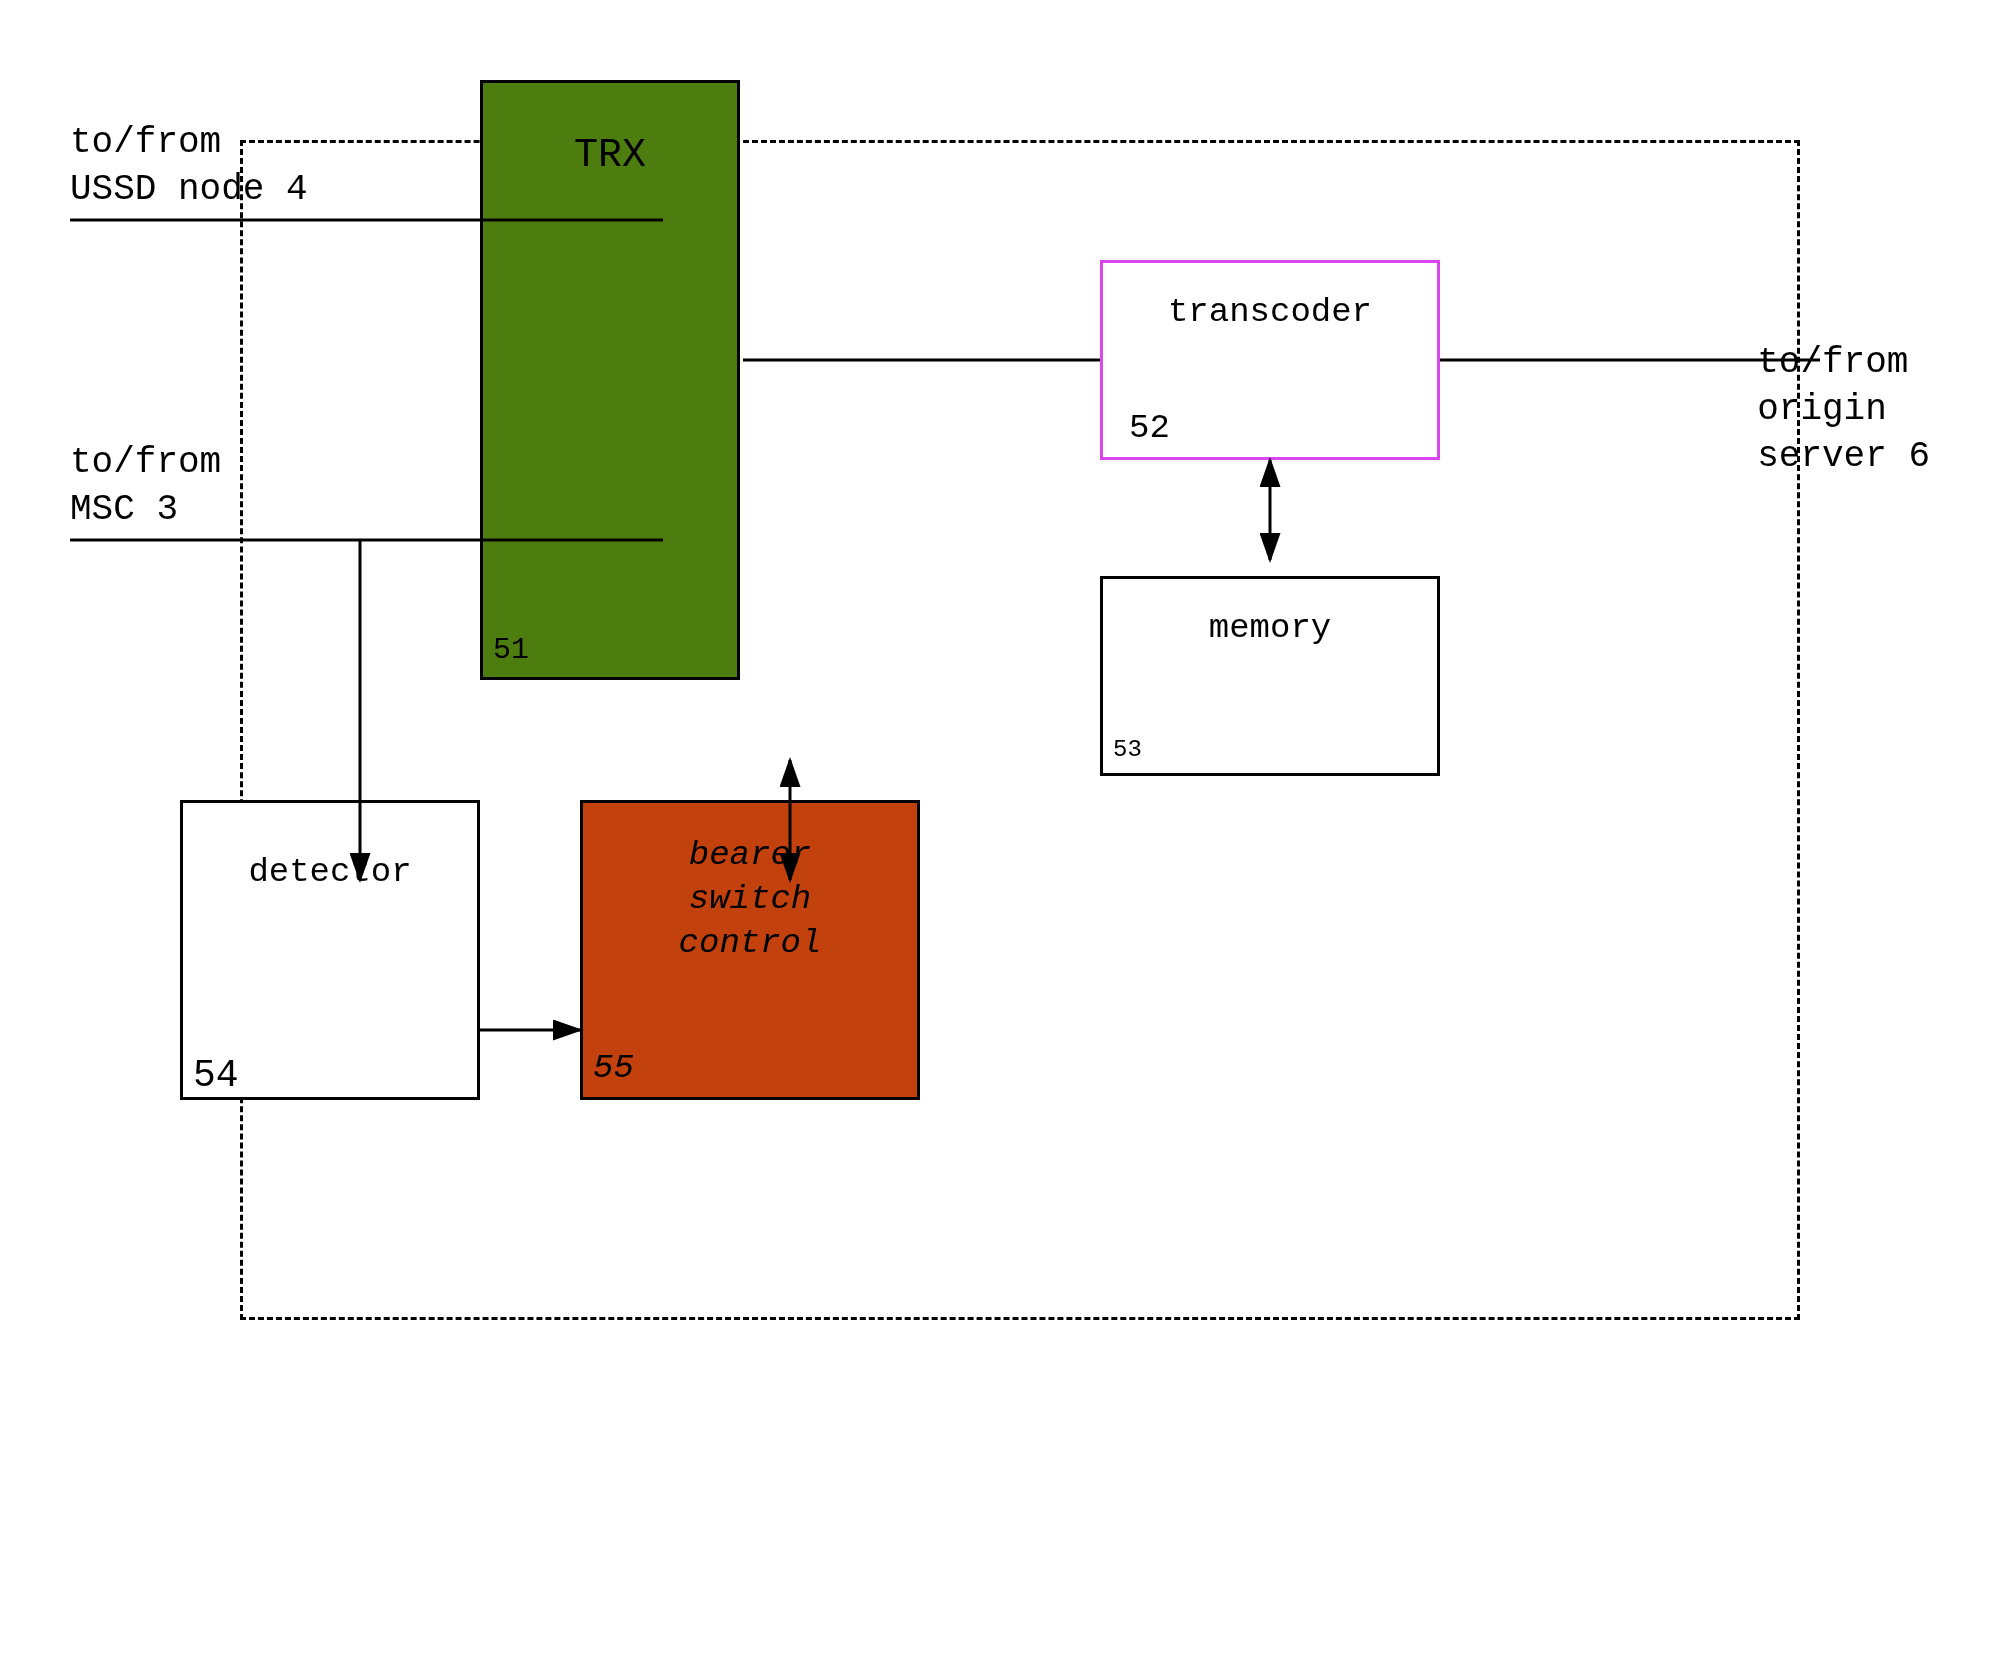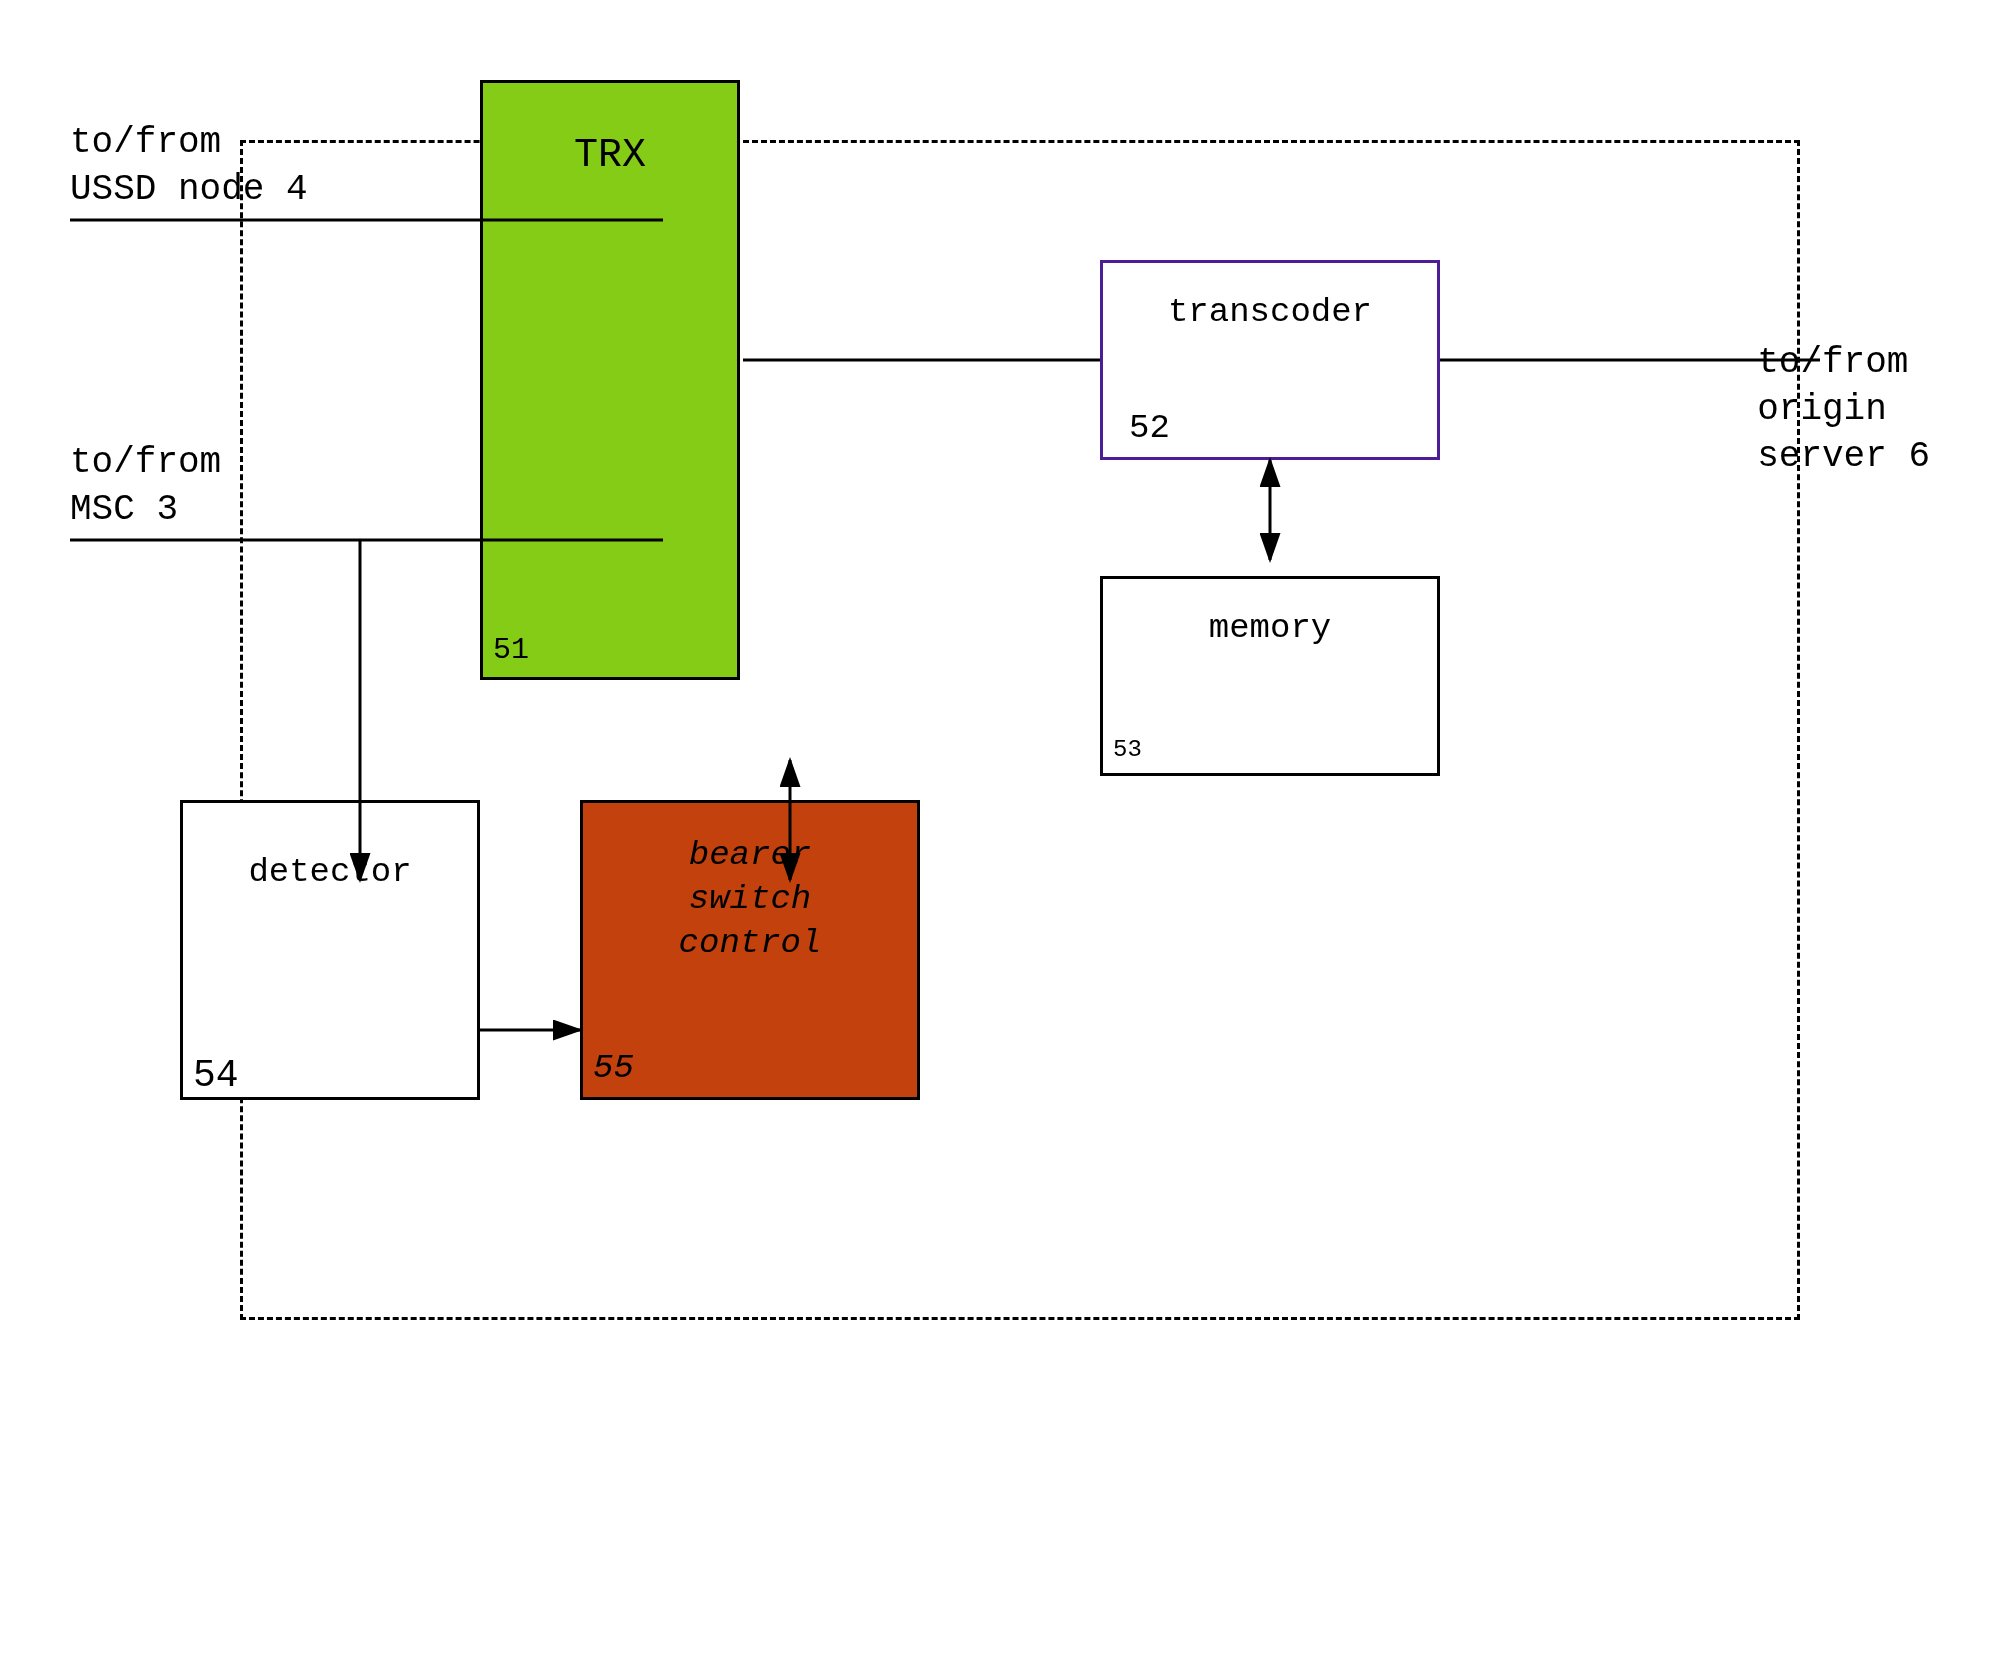--- a/index.html
+++ b/index.html
@@ -57,21 +57,21 @@
     }
 
     
     .box-trx {
       position: absolute;
       top: 20px;
       left: 420px;
       width: 260px;
       height: 600px;
       border: 3px solid #000;
-      background: #84cc16;
+      background: #4d7c0f;
     }
     .box-trx-label {
       position: absolute;
       top: 50px;
       left: 0;
       width: 100%;
       text-align: center;
       font-size: 40px;
     }
     .box-trx-num {
@@ -81,21 +81,21 @@
       font-size: 30px;
     }
 
     
     .box-transcoder {
       position: absolute;
       top: 200px;
       left: 1040px;
       width: 340px;
       height: 200px;
-      border: 3px solid #4c1d95;
+      border: 3px solid #d946ef;
       background: #fff;
     }
     .box-transcoder-label {
       position: absolute;
       top: 30px;
       left: 0;
       width: 100%;
       text-align: center;
       font-size: 34px;
     }

